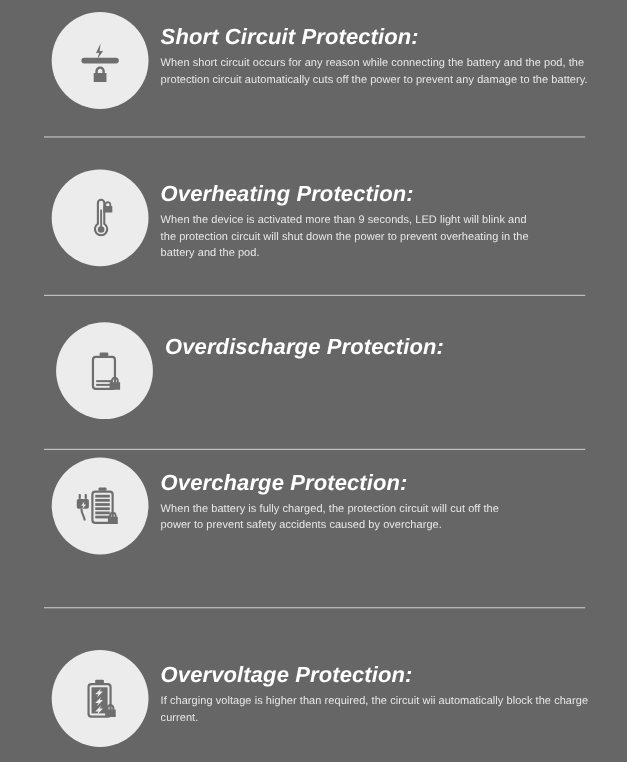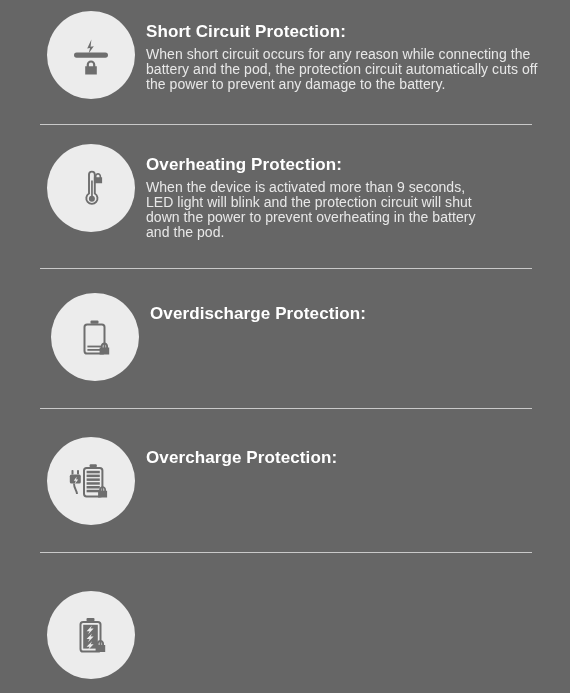--- a/index.html
+++ b/index.html
@@ -42,47 +42,48 @@
   }
   .icon-badge svg {
     display: block;
   }
   .feature-text {
     flex: 1 1 auto;
     padding-left: 11px;
     padding-right: 14px;
   }
   .feature-title {
-    font-size: 17px;
+    font-size: 20px;
     font-weight: bold;
+    font-style: italic;
     color: #ffffff;
     letter-spacing: 0.1px;
     margin: 0 0 5px 0;
     line-height: 1.1;
   }
   .feature-desc {
-    font-size: 14px;
+    font-size: 10px;
     color: #e8e8e8;
     line-height: 15px;
     margin: 0;
     letter-spacing: 0.05px;
   }
   .divider {
     position: absolute;
     left: 40px;
     width: 492px;
     height: 1px;
     background: #c9c9c9;
   }
 
   
   #row-0 { position: absolute; top: 11px;  left: 0; width: 570px; }
-  #row-1 { position: absolute; top: 144px; left: 0; width: 506px; }
+  #row-1 { position: absolute; top: 154px; left: 0; width: 506px; }
   #row-2 { position: absolute; top: 293px; left: 4px; width: 570px; }
-  #row-3 { position: absolute; top: 437px; left: 0; width: 482px; }
+  #row-3 { position: absolute; top: 416px; left: 0; width: 482px; }
   #row-4 { position: absolute; top: 591px; left: 0; width: 570px; }
 
   #div-0 { top: 124px; }
   #div-1 { top: 268px; }
   #div-2 { top: 408px; }
   #div-3 { top: 552px; }
 
   .t-pad { padding-top: 12px; }
 </style>
 </head>
@@ -165,40 +166,43 @@
             <rect x="24.6" y="34.0" width="13.2" height="2.5"></rect>
             <rect x="24.6" y="37.8" width="13.2" height="2.5"></rect>
           </g>
           <g fill="#6e6e6e">
             <path d="M40.6 34.2 c-1.9 0-3.4 1.5-3.4 3.4 v1.2 h-1.1 v6.6 h9.0 v-6.6 h-1.1 v-1.2 c0-1.9-1.5-3.4-3.4-3.4 z m0 1.9 c0.9 0 1.6 0.7 1.6 1.5 v1.2 h-3.2 v-1.2 c0-0.8 0.7-1.5 1.6-1.5 z"></path>
           </g>
         </svg>
       </div>
       <div class="feature-text">
         <div class="feature-title t-pad">Overcharge Protection:</div>
+        <div class="feature-desc">When the battery is fully charged, the protection circuit will cut off the power to prevent safety accidents caused by overcharge.</div>
       </div>
     </div>
 
     <div class="feature-row" id="row-4">
       <div class="icon-badge">
         <svg width="56" height="56" viewBox="0 0 56 56" aria-hidden="true">
           <rect x="23.5" y="11.0" width="8" height="3.2" rx="1" fill="#6e6e6e"></rect>
           <rect x="17.5" y="15.0" width="20" height="29.5" rx="2.6" fill="none" stroke="#6e6e6e" stroke-width="2"></rect>
           <rect x="20.2" y="17.8" width="14.6" height="23.8" fill="#6e6e6e"></rect>
           <g fill="#ececec">
             <path d="M29.0 18.6 l-5.4 5.6 h3.0 l-1.6 3.2 l5.6 -5.8 h-3.0 z"></path>
             <path d="M29.0 26.4 l-5.4 5.6 h3.0 l-1.6 3.2 l5.6 -5.8 h-3.0 z"></path>
             <path d="M29.0 34.2 l-5.4 5.6 h3.0 l-1.6 3.2 l5.6 -5.8 h-3.0 z"></path>
           </g>
           <g fill="#6e6e6e">
             <path d="M37.4 33.0 c-2.0 0-3.6 1.6-3.6 3.6 v1.3 h-1.2 v7.0 h9.6 v-7.0 h-1.2 v-1.3 c0-2.0-1.6-3.6-3.6-3.6 z m0 2.0 c0.9 0 1.7 0.8 1.7 1.6 v1.3 h-3.4 v-1.3 c0-0.8 0.8-1.6 1.7-1.6 z"></path>
           </g>
         </svg>
       </div>
       <div class="feature-text">
+        <div class="feature-title t-pad">Overvoltage Protection:</div>
+        <div class="feature-desc">If charging voltage is higher than required, the circuit wii automatically block the charge current.</div>
       </div>
     </div>
 
     <div class="divider" id="div-0"></div>
     <div class="divider" id="div-1"></div>
     <div class="divider" id="div-2"></div>
     <div class="divider" id="div-3"></div>
 
   </div>
 </div>

